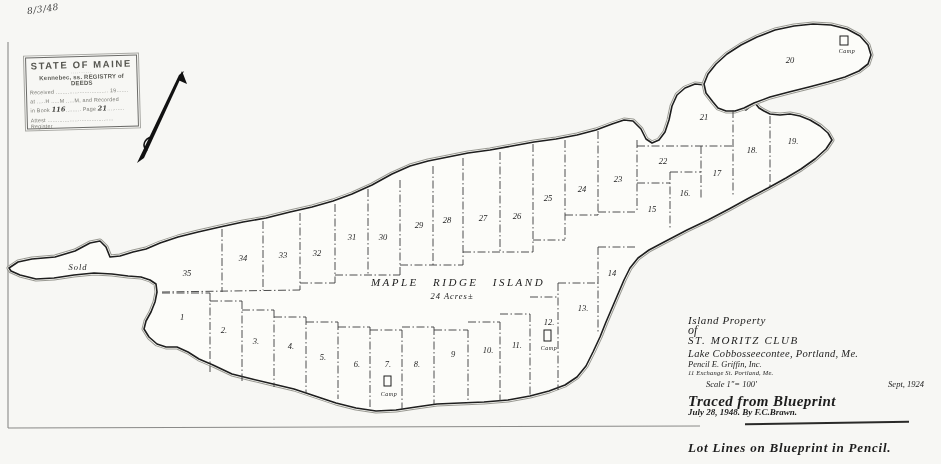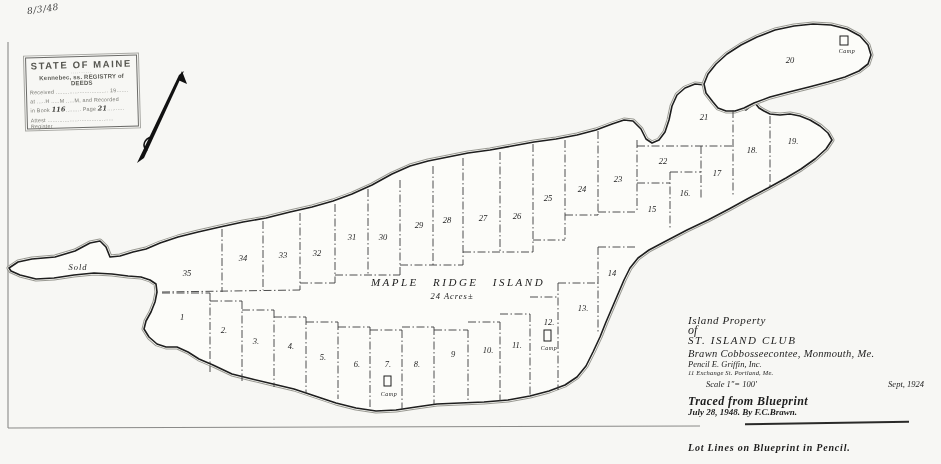--- a/index.html
+++ b/index.html
@@ -55,23 +55,23 @@
     font-family:"Liberation Serif", serif;
   }
   .tb1{font-size:11px;letter-spacing:0.6px;}
   .tb-of{font-size:12px;line-height:8px;}
   .tb-club{font-size:11px;letter-spacing:1.6px;line-height:13px;}
   .tb-lake{font-size:10.5px;line-height:13px;letter-spacing:0.3px;}
   .tb-surv{font-size:9px;line-height:11px;}
   .tb-firm{font-size:8.5px;line-height:9px;}
   .tb-addr{font-size:6.5px;line-height:8px;letter-spacing:0.2px;}
   .tb-scale-row{display:flex;justify-content:space-between;padding:2px 10px 0 18px;font-size:8.5px;line-height:11px;}
-  .tb-traced1{font-size:12px;font-weight:bold;letter-spacing:0.4px;margin-top:5px;line-height:12px;}
+  .tb-traced1{font-size:15px;font-weight:bold;letter-spacing:0.4px;margin-top:5px;line-height:12px;}
   .tb-traced2{font-size:9px;font-weight:bold;line-height:11px;}
-  .tb-traced3{font-size:10px;font-weight:bold;letter-spacing:0.8px;line-height:12px;margin-top:24px;}
+  .tb-traced3{font-size:13px;font-weight:bold;letter-spacing:0.8px;line-height:12px;margin-top:24px;}
   .tb-underline{
     position:absolute;left:745px;top:422px;width:164px;height:2px;
     background:#2a2a28;transform:rotate(-0.8deg);
   }
 </style>
 </head>
 <body>
 
 <div class="scan-note">8/3/48</div>
 
@@ -168,22 +168,22 @@
     <text x="389" y="396" class="camp-label">Camp</text>
     <rect x="544" y="330" width="7" height="11" class="camp-rect"></rect>
     <text x="549" y="350" class="camp-label">Camp</text>
     <rect x="840" y="36" width="8" height="9" class="camp-rect"></rect>
     <text x="847" y="53" class="camp-label">Camp</text>
   </svg>
 
 <div class="title-block">
   <div class="tb1">Island Property</div>
   <div class="tb-of">of</div>
-  <div class="tb-club">ST. ISLAND CLUB</div>
-  <div class="tb-lake">Brawn Cobbosseecontee, Monmouth, Me.</div>
+  <div class="tb-club">ST. MORITZ CLUB</div>
+  <div class="tb-lake">Lake Cobbosseecontee, Portland, Me.</div>
   <div class="tb-firm">Pencil E. Griffin, Inc.</div>
   <div class="tb-addr">11 Exchange St.    Portland, Me.</div>
   <div class="tb-scale-row">
     <span>Scale 1"= 100'</span>
     <span>Sept, 1924</span>
   </div>
   <div class="tb-traced1">Traced from Blueprint</div>
   <div class="tb-traced2">July 28, 1948.      By F.C.Brawn.</div>
   <div class="tb-traced3">Lot Lines on Blueprint in Pencil.</div>
 </div>

